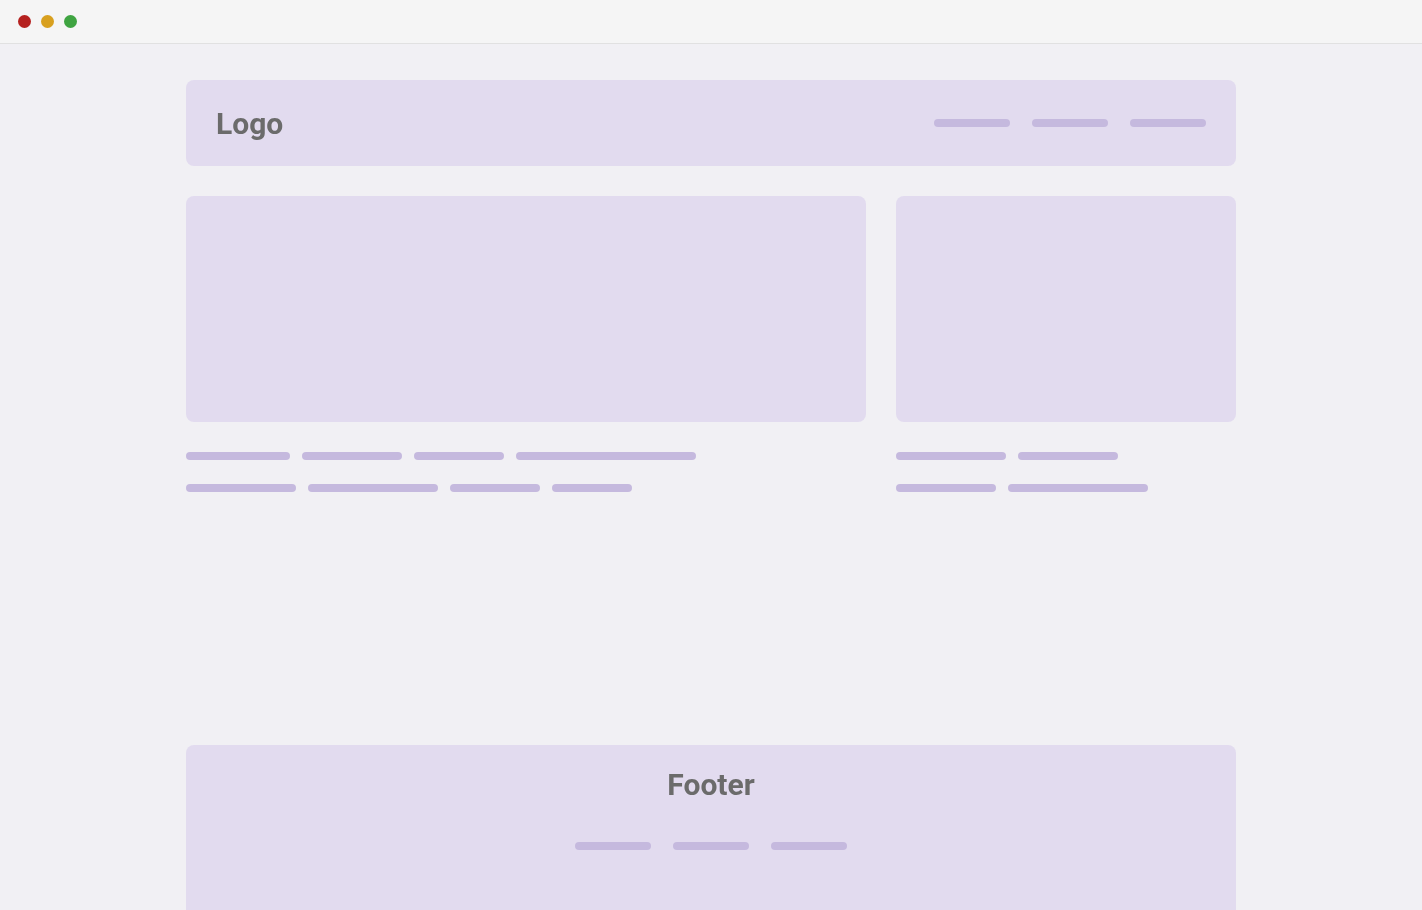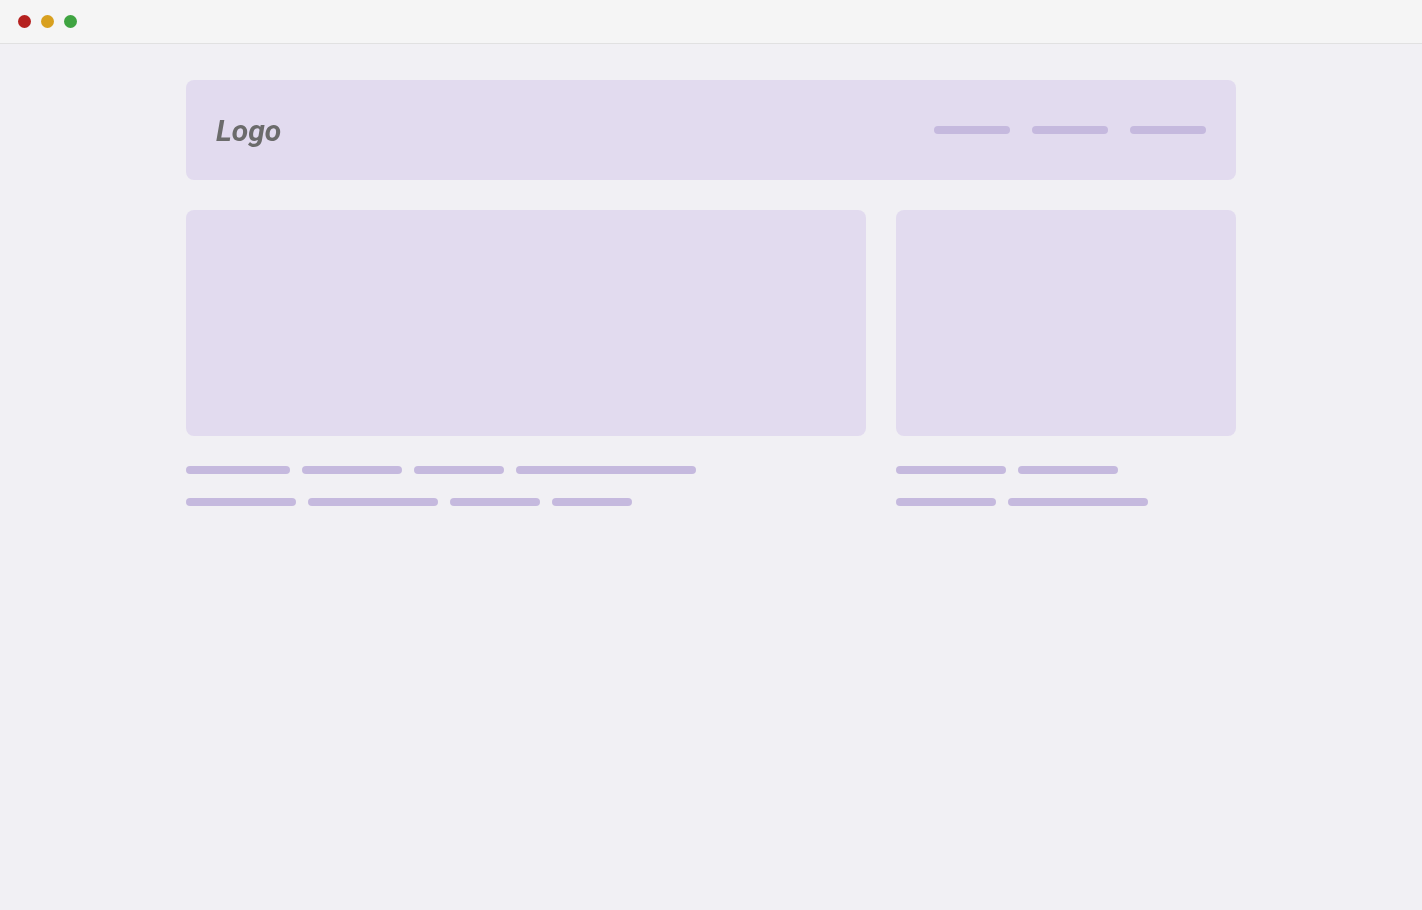--- a/index.html
+++ b/index.html
@@ -41,26 +41,25 @@
     flex-direction: column;
     padding-top: 36px;
   }
 
   .block {
     background: #e2dbef;
     border-radius: 8px;
   }
 
   .header-block {
-    height: 100px;
+    height: 86px;
     display: flex;
     align-items: center;
     justify-content: space-between;
     padding: 0 30px;
-    font-style: italic;
   }
   .logo-text {
     font-size: 30px;
     font-weight: 700;
     color: #6b6b6b;
   }
   .nav-placeholder {
     display: flex;
     gap: 22px;
   }
@@ -172,16 +171,24 @@
             <div style="flex-basis: 100%; height: 0px;"></div>
             <div class="text-bar" style="width: 100px;"></div>
             <div class="text-bar" style="width: 140px;"></div>
           </div>
       </div>
     </div>
 
 
     <div class="spacer"></div>
 
+    <div class="block footer-block">
+      <div class="footer-title">Footer</div>
+      <div class="footer-links" id="footer-ph">
+          <div class="footer-bar"></div>
+          <div class="footer-bar"></div>
+          <div class="footer-bar"></div>
+        </div>
+    </div>
 
   </div>
 
 </div>
 
 </body></html>

